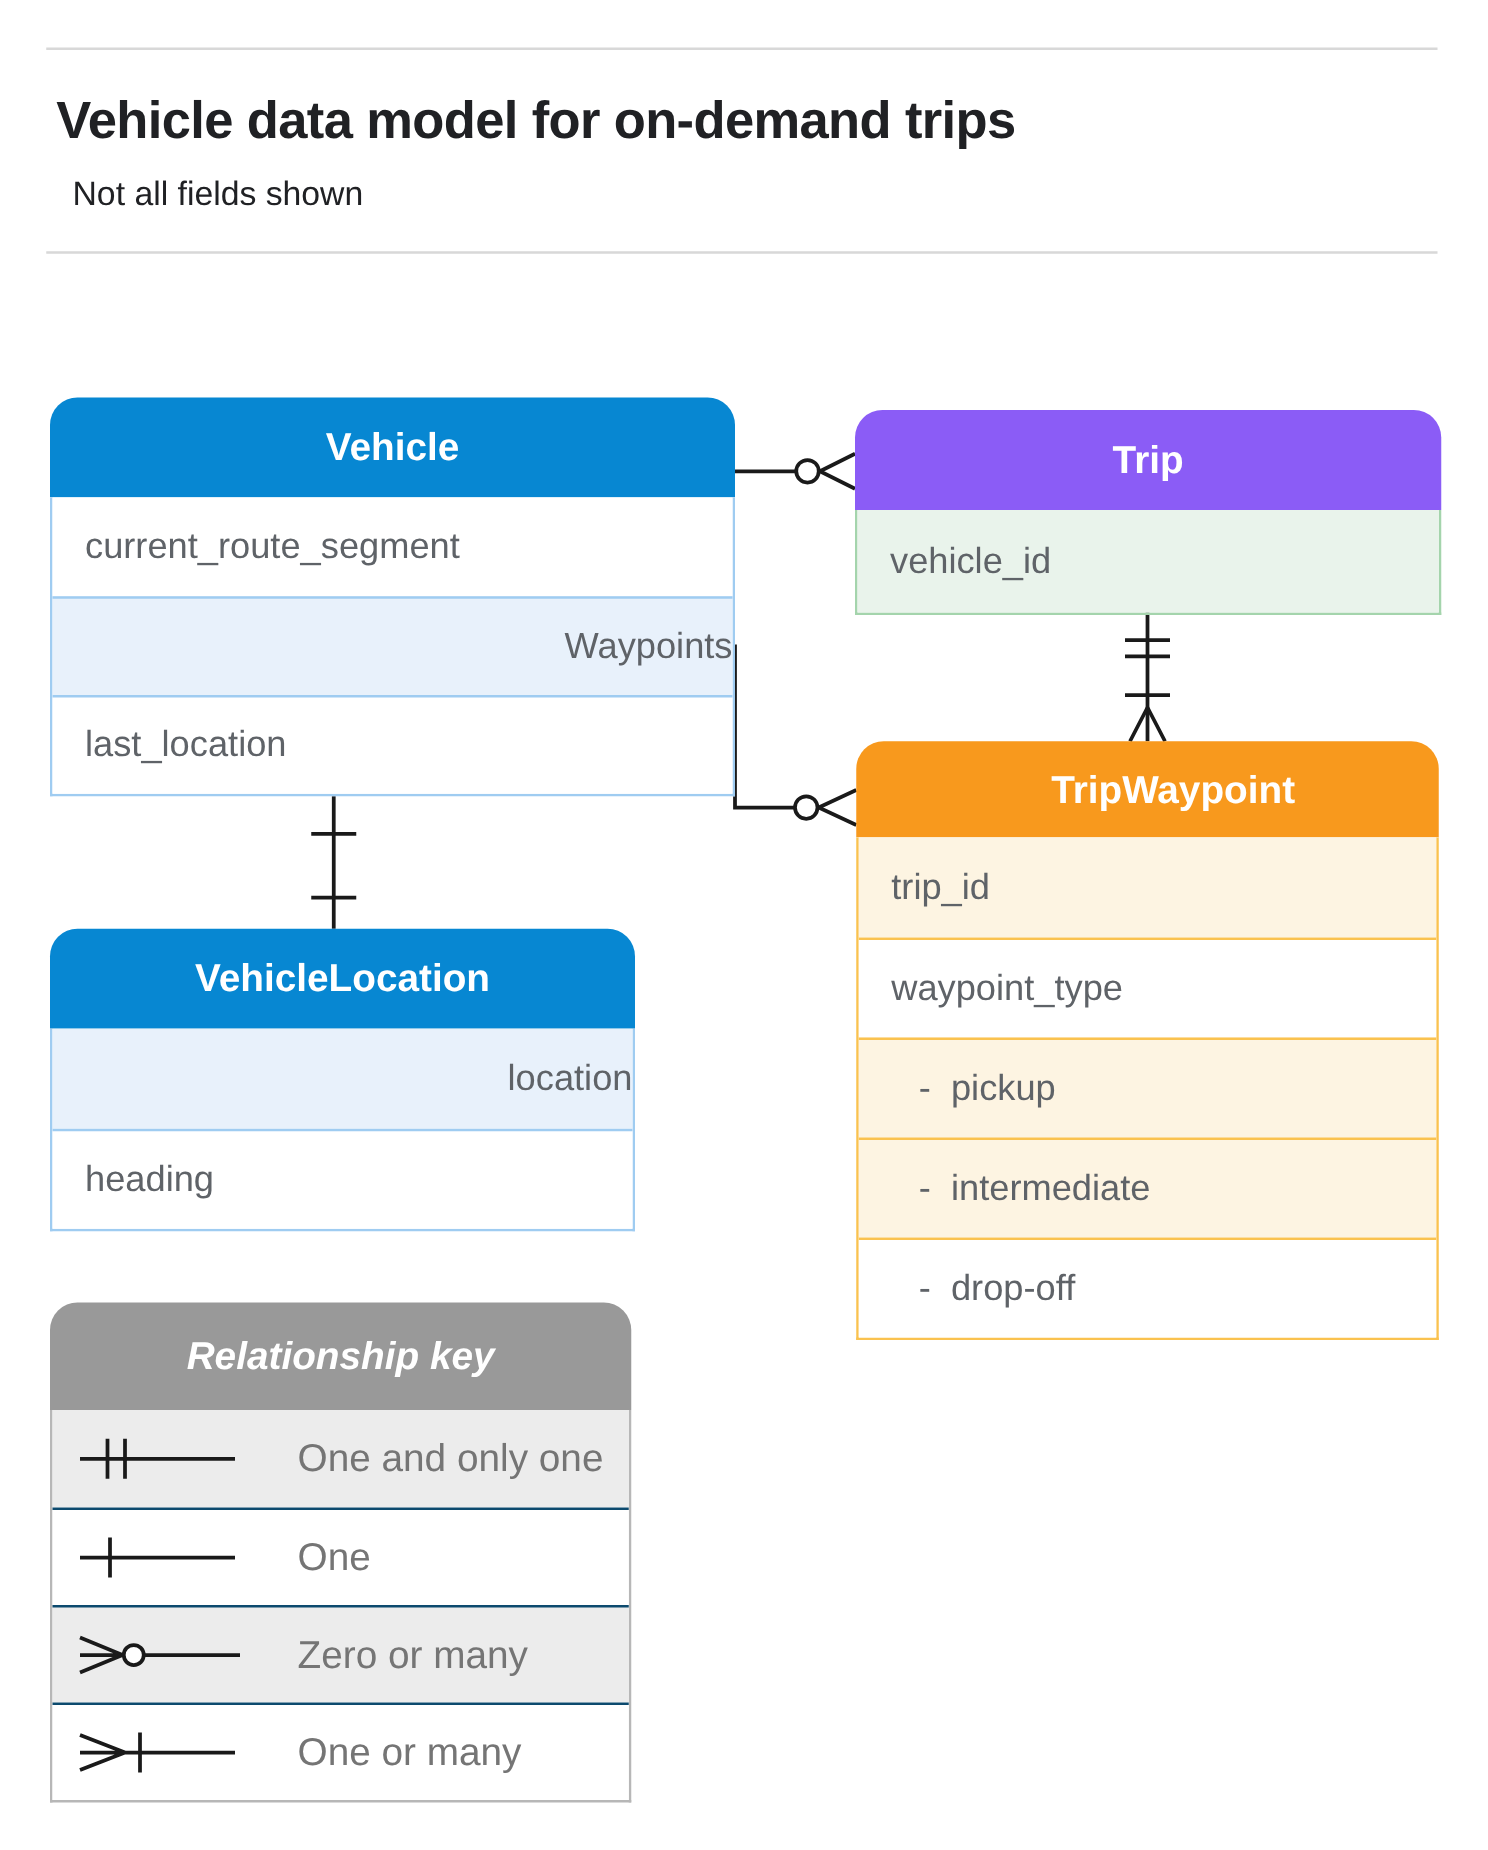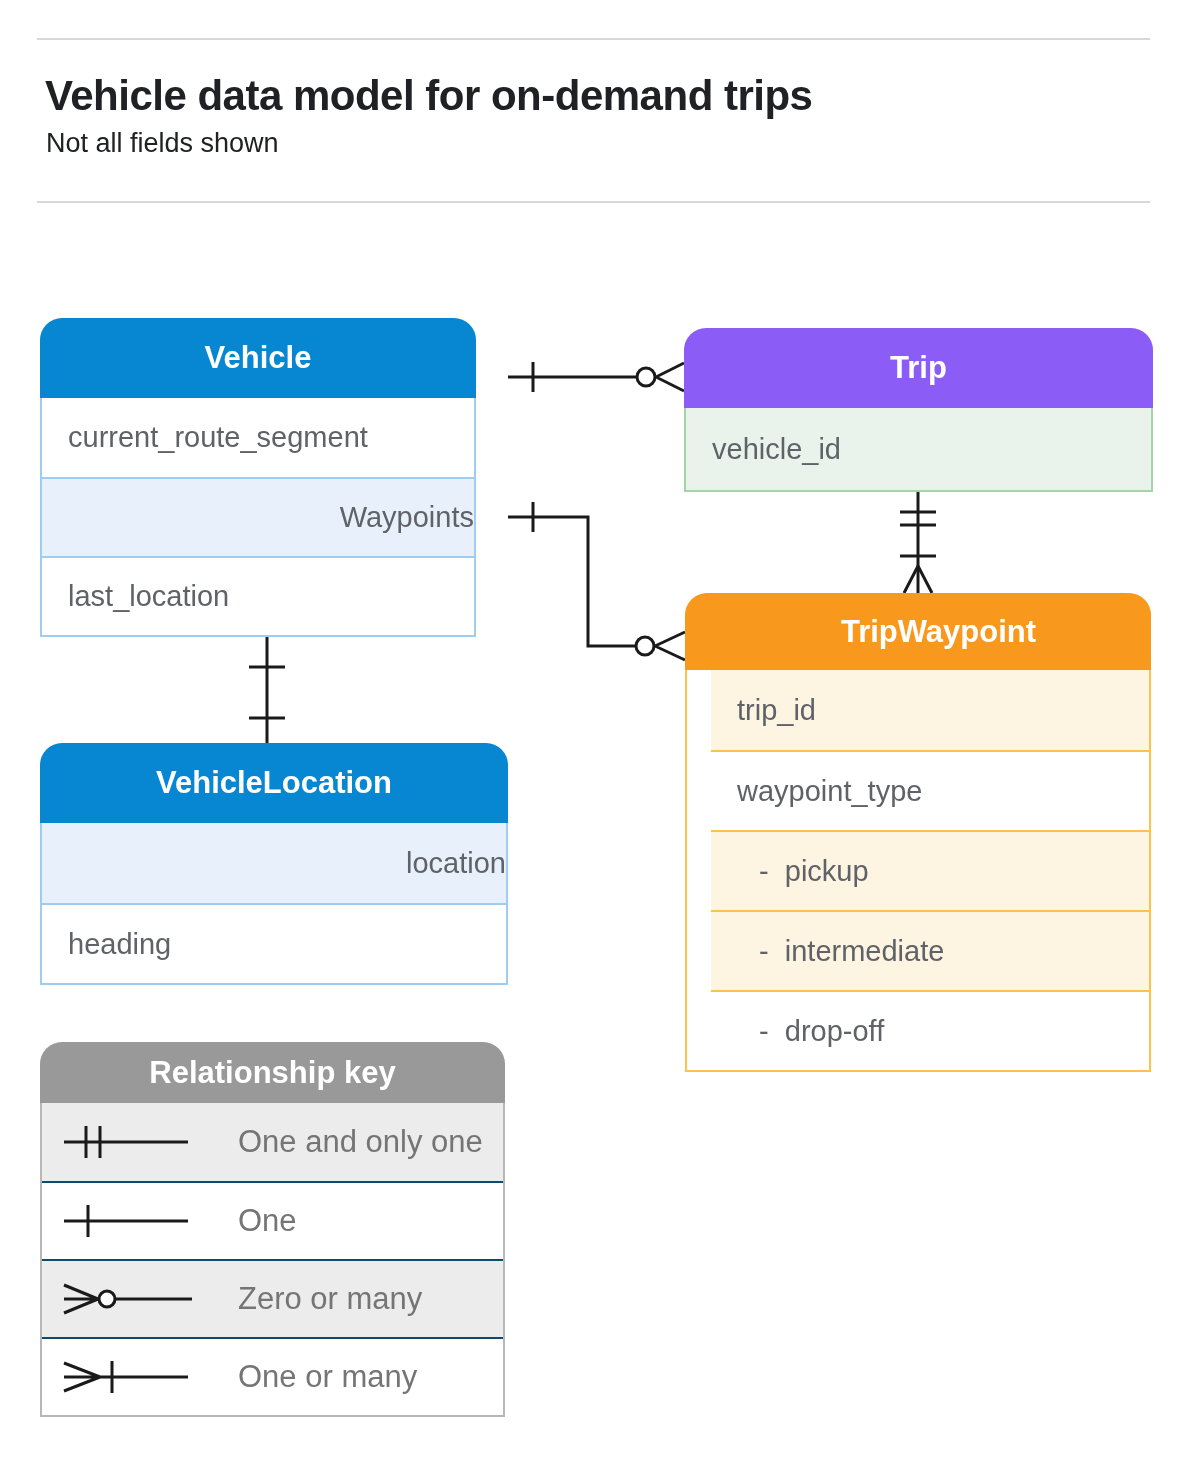--- a/index.html
+++ b/index.html
@@ -8,21 +8,21 @@
     font-family:"Liberation Sans","DejaVu Sans",sans-serif;
   }
   .divider{position:absolute;left:37px;width:1113px;height:2px;background:#d8d8d8;}
   .divider-top{top:38px;}
   .divider-bottom{top:201px;}
   .title{
     position:absolute;left:45px;top:72px;margin:0;
     font-size:42px;font-weight:700;color:#202124;letter-spacing:-0.5px;
   }
   .subtitle{
-    position:absolute;left:46px;top:128px;margin:0;
+    position:absolute;left:46px;top:128px;margin:12px;
     font-size:27px;font-weight:400;color:#202124;
   }
   .connectors{position:absolute;left:0;top:0;pointer-events:none;}
 
   .etable{position:absolute;box-sizing:border-box;}
   .thead{
     box-sizing:border-box;display:flex;align-items:center;justify-content:center;
     border-radius:22px 22px 0 0;color:#ffffff;font-size:31px;font-weight:700;
   }
   .tbody{box-sizing:border-box;background:#ffffff;}
@@ -41,50 +41,50 @@
 
   
   .theme-green .thead{background:#8b5cf6;}
   .theme-green .tbody{border:2px solid #a4d4ac;border-top:none;}
   .theme-green .trow{border-top:2px solid #a4d4ac;}
   .theme-green .trow:first-child{border-top:none;}
   .theme-green .trow.tint{background:#e9f3eb;}
 
   
   .theme-orange .thead{background:#f8991d;padding-left:41px;}
-  .theme-orange .tbody{border:2px solid #fac24f;border-top:none;padding-left:24px;}
+  .theme-orange .tbody{border:2px solid #fac24f;border-top:none;}
   .theme-orange .trow{border-top:2px solid #fac24f;}
   .theme-orange .trow:first-child{border-top:none;}
   .theme-orange .trow.tint{background:#fdf4e2;}
   .theme-orange .trow.sub{padding-left:48px;}
 
   
   .theme-gray .thead{background:#999999;}
   .theme-gray .tbody{border:2px solid #b7b7b7;border-top:none;}
   .theme-gray .trow{border-top:2px solid #0c4a6e;padding-left:20px;}
   .theme-gray .trow:first-child{border-top:none;}
   .theme-gray .trow.tint{background:#ececec;}
   .klabel{font-size:31px;color:#757575;}
   .ksym{width:150px;height:44px;margin-right:26px;flex:0 0 auto;}
 
   
-  .t-vehicle{left:40px;top:318px;width:436px;}
+  .t-vehicle{left:40px;top:318px;width:548px;}
   .t-vehicle .thead{height:80px;}
   .t-vehicle .trow{height:79px;}
   .t-trip{left:684px;top:328px;width:469px;}
   .t-trip .thead{height:80px;}
   .t-trip .trow{height:82px;}
   .t-vehloc{left:40px;top:743px;width:468px;}
   .t-vehloc .thead{height:80px;}
   .t-vehloc .trow{height:80px;}
   .t-tripwp{left:685px;top:593px;width:466px;}
   .t-tripwp .thead{height:77px;}
   .t-tripwp .trow{height:80px;}
   .t-key{left:40px;top:1042px;width:465px;}
-  .t-key .thead{height:61px;}
+  .t-key .thead{height:86px;font-style:italic;}
   .t-key .trow{height:78px;}
 </style>
 </head>
 <body>
 
 <div class="page">
 
   <div class="divider divider-top"></div>
   <h1 class="title">Vehicle data model for on-demand trips</h1>
   <p class="subtitle">Not all fields shown</p>

